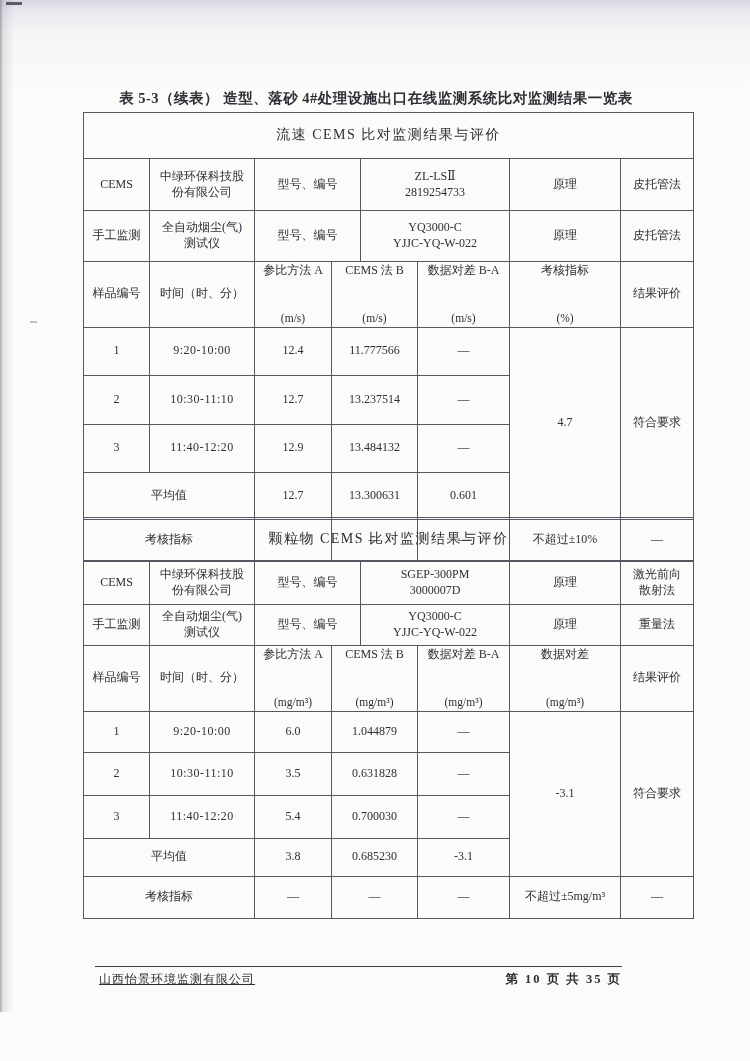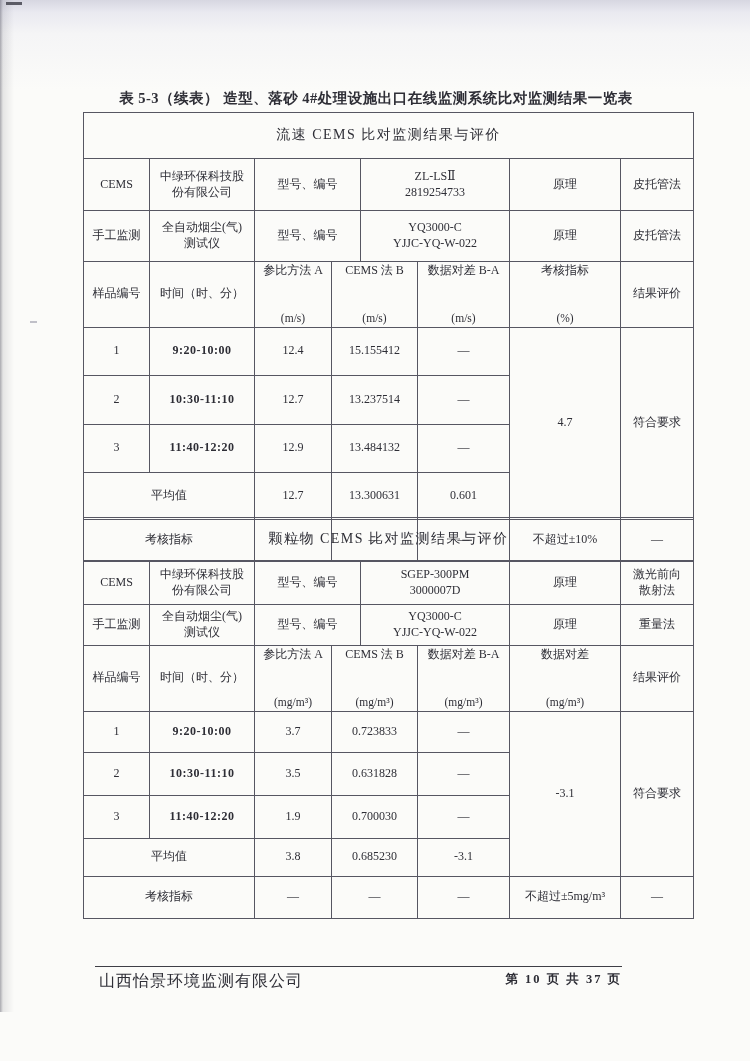--- a/index.html
+++ b/index.html
@@ -33,27 +33,27 @@
   table.cmp td{
     border:1px solid #565662;
     text-align:center;vertical-align:middle;
     padding:1px 2px;overflow:hidden;line-height:1.3;
   }
   #table-flow{top:112px;border-radius:31px;}
   #table-particulate{top:517px;}
   .section-title-cell{font-size:14px;letter-spacing:1.5px;}
   .unit{display:block;font-size:11.5px;margin-top:32px;}
   .line2{display:block;}
-  .time-cell{font-weight:bold;letter-spacing:.5px;}
+  .time-cell{font-weight:normal;letter-spacing:.5px;}
   .footer-line{
     position:absolute;left:95px;top:966px;width:527px;height:0;
     border-top:1.5px solid #3e3e46;
   }
   .footer-company{
-    position:absolute;left:99px;top:971px;font-size:16px;letter-spacing:1px;
+    position:absolute;left:99px;top:971px;font-size:12px;letter-spacing:1px;text-decoration:underline;
   }
   .footer-page{
     position:absolute;right:128px;top:971px;font-size:12.5px;font-weight:bold;letter-spacing:2px;
   }
 </style>
 </head>
 <body>
 
 <div class="left-shadow"></div>
 <div class="corner-mark"></div>
@@ -116,21 +116,21 @@
     <td><span>参比方法 A</span><span class="unit">(m/s)</span></td>
     <td colspan="2"><span>CEMS 法 B</span><span class="unit">(m/s)</span></td>
     <td><span>数据对差 B-A</span><span class="unit">(m/s)</span></td>
     <td><span>考核指标</span><span class="unit">(%)</span></td>
     <td>结果评价</td>
   </tr>
   <tr style="height:48px">
     <td>1</td>
     <td class="time-cell">9:20-10:00</td>
     <td>12.4</td>
-    <td colspan="2">15.155412</td>
+    <td colspan="2">11.777566</td>
     <td>—</td>
     <td rowspan="4">4.7</td>
     <td rowspan="4">符合要求</td>
   </tr>
   <tr style="height:49px">
     <td>2</td>
     <td class="time-cell">10:30-11:10</td>
     <td>12.7</td>
     <td colspan="2">13.237514</td>
     <td>—</td>
@@ -213,37 +213,37 @@
     <td>时间（时、分）</td>
     <td><span>参比方法 A</span><span class="unit">(mg/m³)</span></td>
     <td colspan="2"><span>CEMS 法 B</span><span class="unit">(mg/m³)</span></td>
     <td><span>数据对差 B-A</span><span class="unit">(mg/m³)</span></td>
     <td><span>数据对差</span><span class="unit">(mg/m³)</span></td>
     <td>结果评价</td>
   </tr>
   <tr style="height:41px">
     <td>1</td>
     <td class="time-cell">9:20-10:00</td>
-    <td>3.7</td>
-    <td colspan="2">0.723833</td>
+    <td>6.0</td>
+    <td colspan="2">1.044879</td>
     <td>—</td>
     <td rowspan="4">-3.1</td>
     <td rowspan="4">符合要求</td>
   </tr>
   <tr style="height:43px">
     <td>2</td>
     <td class="time-cell">10:30-11:10</td>
     <td>3.5</td>
     <td colspan="2">0.631828</td>
     <td>—</td>
   </tr>
   <tr style="height:43px">
     <td>3</td>
     <td class="time-cell">11:40-12:20</td>
-    <td>1.9</td>
+    <td>5.4</td>
     <td colspan="2">0.700030</td>
     <td>—</td>
   </tr>
   <tr style="height:38px">
     <td colspan="2">平均值</td>
     <td>3.8</td>
     <td colspan="2">0.685230</td>
     <td>-3.1</td>
   </tr>
   <tr style="height:42px">
@@ -252,13 +252,13 @@
     <td colspan="2">—</td>
     <td>—</td>
     <td>不超过±5mg/m³</td>
     <td>—</td>
   </tr>
 </tbody>
   </table>
 
 <div class="footer-line"></div>
 <div class="footer-company">山西怡景环境监测有限公司</div>
-<div class="footer-page">第 10 页 共 37 页</div>
+<div class="footer-page">第 10 页 共 35 页</div>
 
 </body></html>

